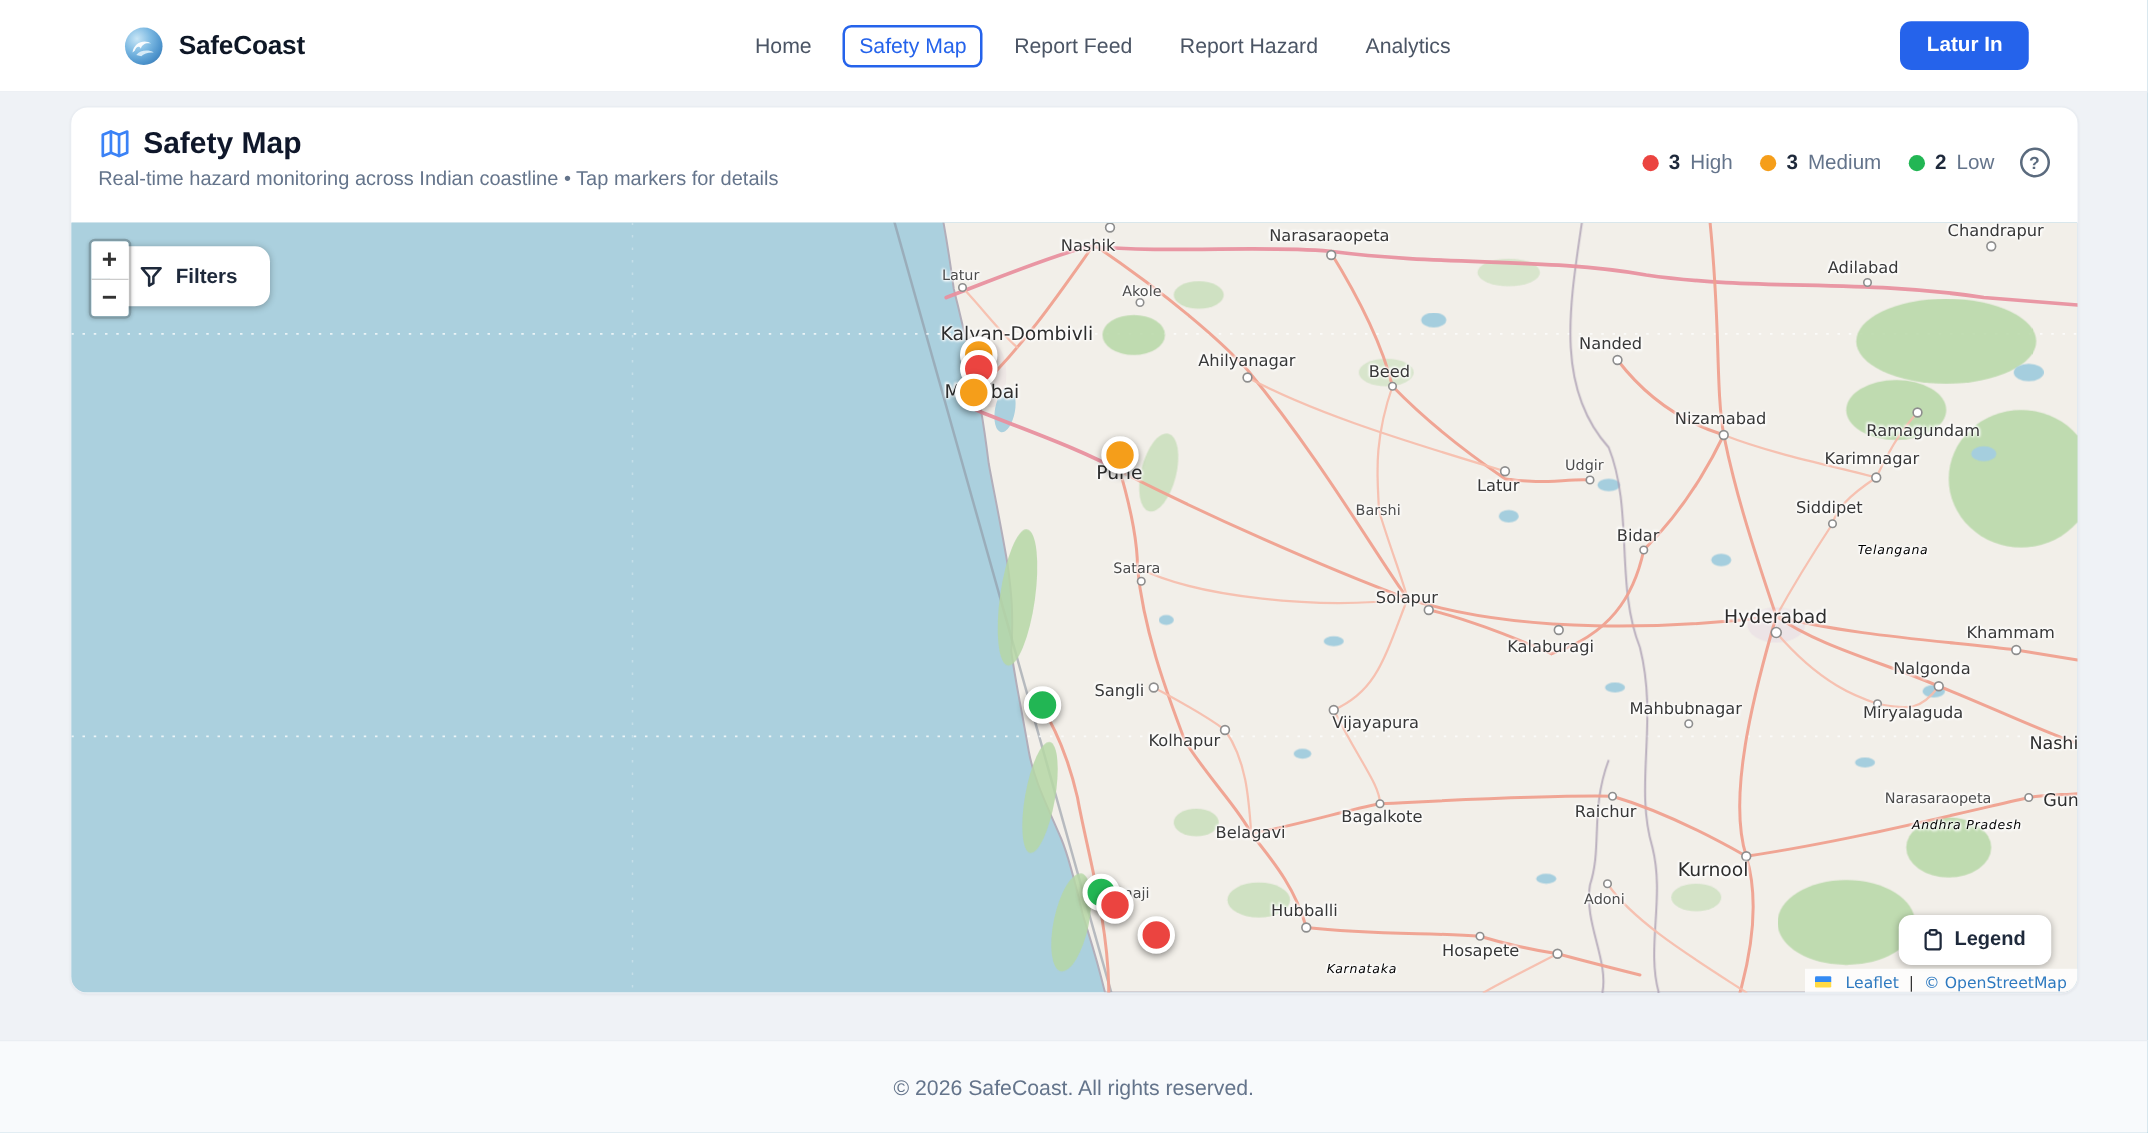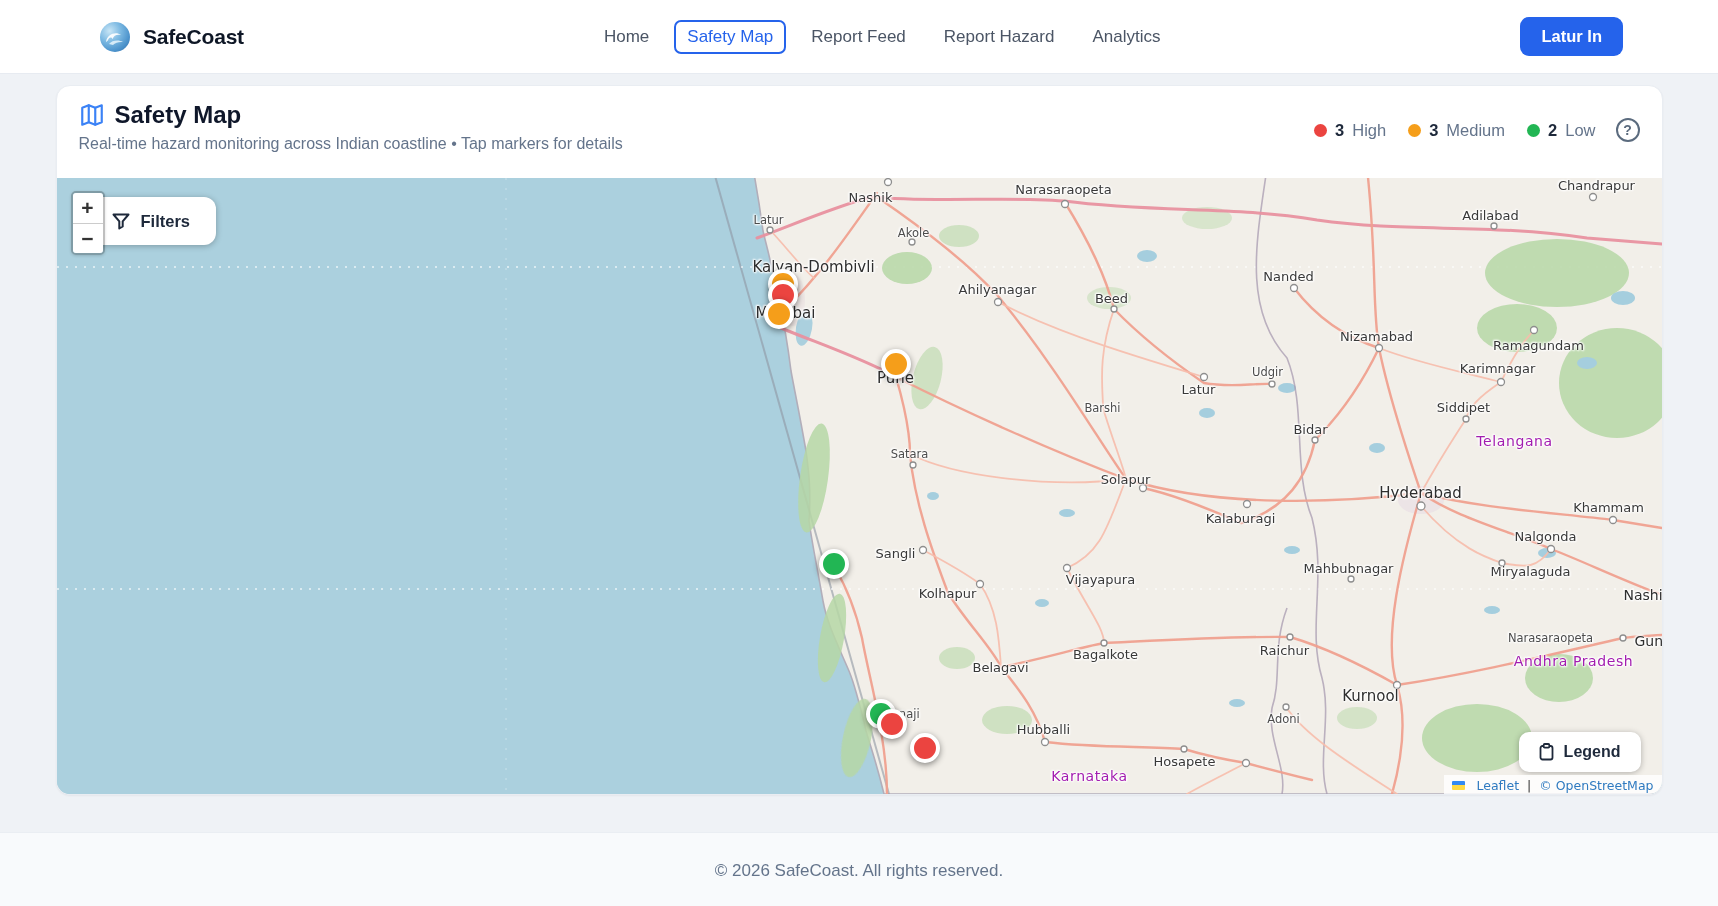--- a/index.html
+++ b/index.html
@@ -42,21 +42,21 @@
   
   .map-viewport { position:relative; width:1605px; height:616px; overflow:hidden;
                   background:#abd0de; cursor:grab; }
   .map-base { position:absolute; left:0; top:0; }
   .map-label { position:absolute; transform:translate(-50%,-50%); white-space:nowrap;
     font-family:"DejaVu Sans", sans-serif; color:#383838; font-size:12.5px;
     text-shadow:0 0 2px #fff,0 0 2px #fff,0 0 3px #fff,1px 1px 2px #fff,-1px -1px 2px #fff; }
   .map-label.town { font-size:11.5px; color:#4c4c4c; }
   .map-label.city { font-size:13px; }
   .map-label.city-lg { font-size:15px; color:#2e2e2e; }
-  .map-label.state { font-size:14px; color:#a21caf; letter-spacing:.6px; }
+  .map-label.state { font-size:10px; font-style:italic; color:#000000; letter-spacing:.6px; }
   .map-label.cut { transform:translate(0,-50%); font-size:14px; color:#2e2e2e; }
 
   .hazard-marker { position:absolute; width:30px; height:30px; border-radius:50%;
     border:4px solid #fff; transform:translate(-50%,-50%);
     box-shadow:0 2px 6px rgba(0,0,0,.45); cursor:pointer; }
   .hazard-marker.high   { background:#eb4440; }
   .hazard-marker.medium { background:#f59e1a; }
   .hazard-marker.low    { background:#22b654; }
 
   

